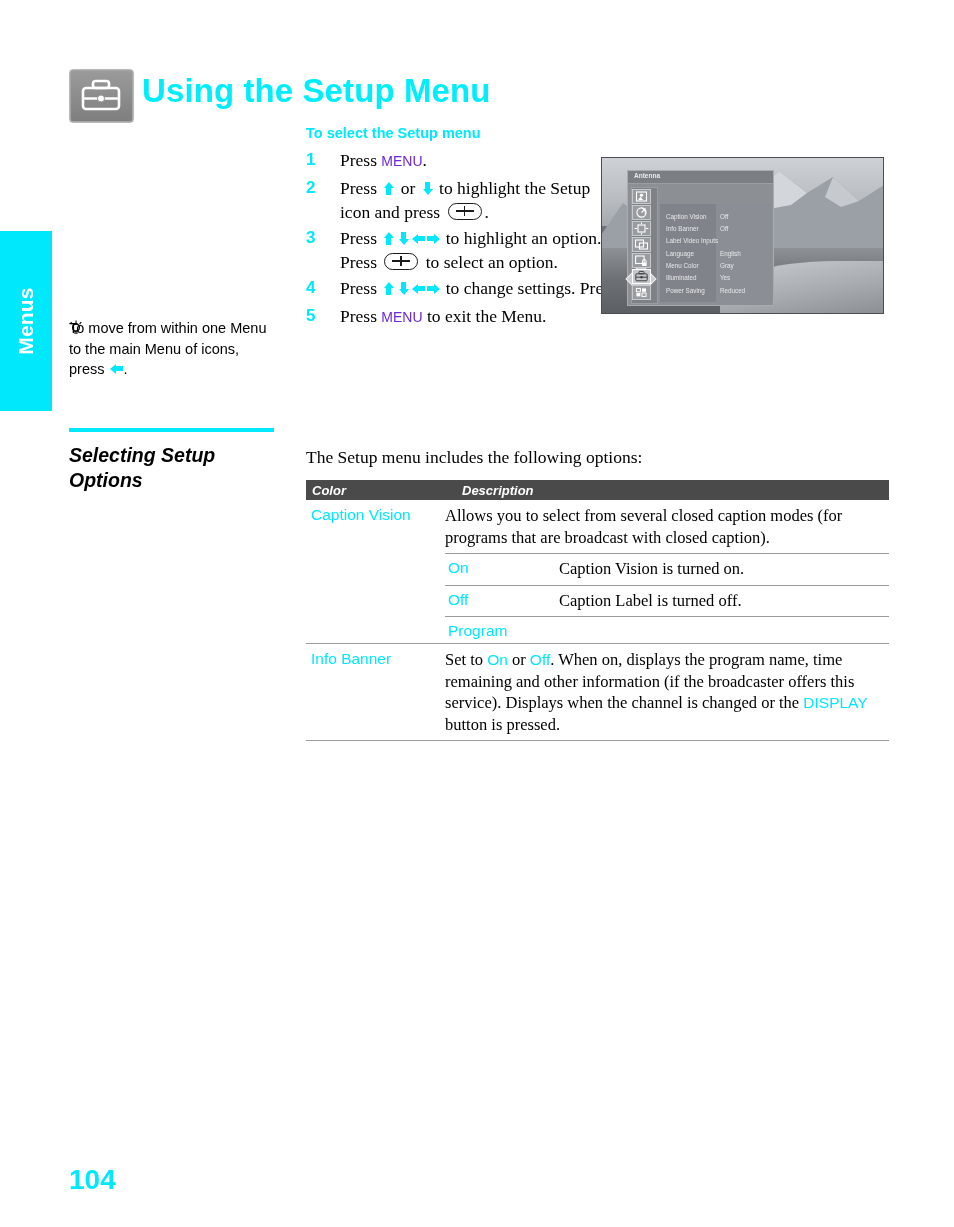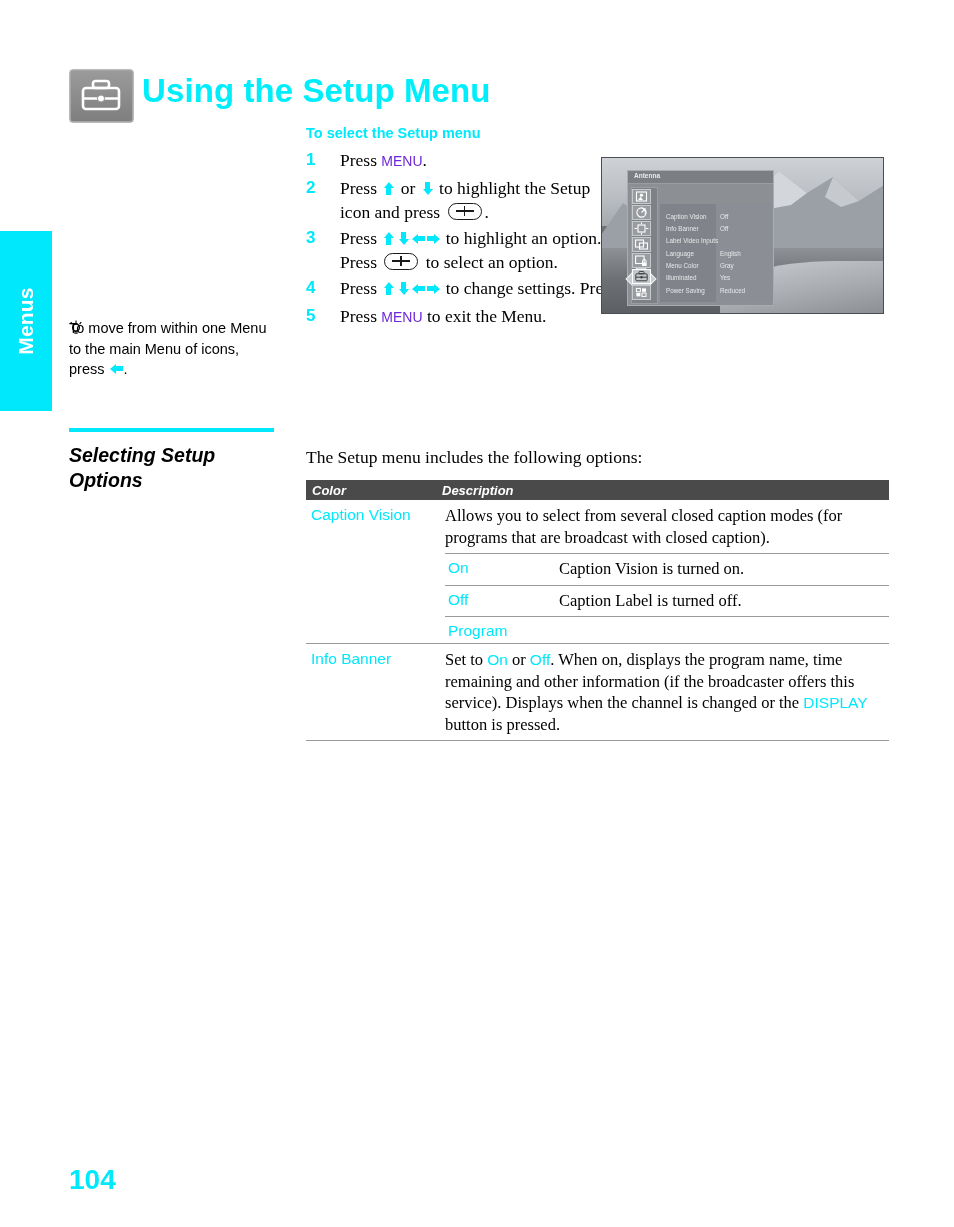--- a/index.html
+++ b/index.html
@@ -346,21 +346,21 @@
   .tbl-head .th {
     position: absolute;
     top: 3px;
     color: #ffffff;
     font-family: "Liberation Sans", sans-serif;
     font-weight: bold;
     font-style: italic;
     font-size: 13px;
   }
   .tbl-head .th.c1 { left: 6px; }
-  .tbl-head .th.c2 { left: 136px; text-align: center; }
+  .tbl-head .th.c2 { left: 156px; text-align: center; }
 
   .trow { position: relative; border-bottom: 1px solid #9a9a9a; }
   .trow.nb { border-bottom: none; }
   .tcell-opt {
     position: absolute;
     left: 5px;
     top: 6px;
     width: 130px;
     font-family: "Liberation Sans", sans-serif;
     font-size: 15.5px;

